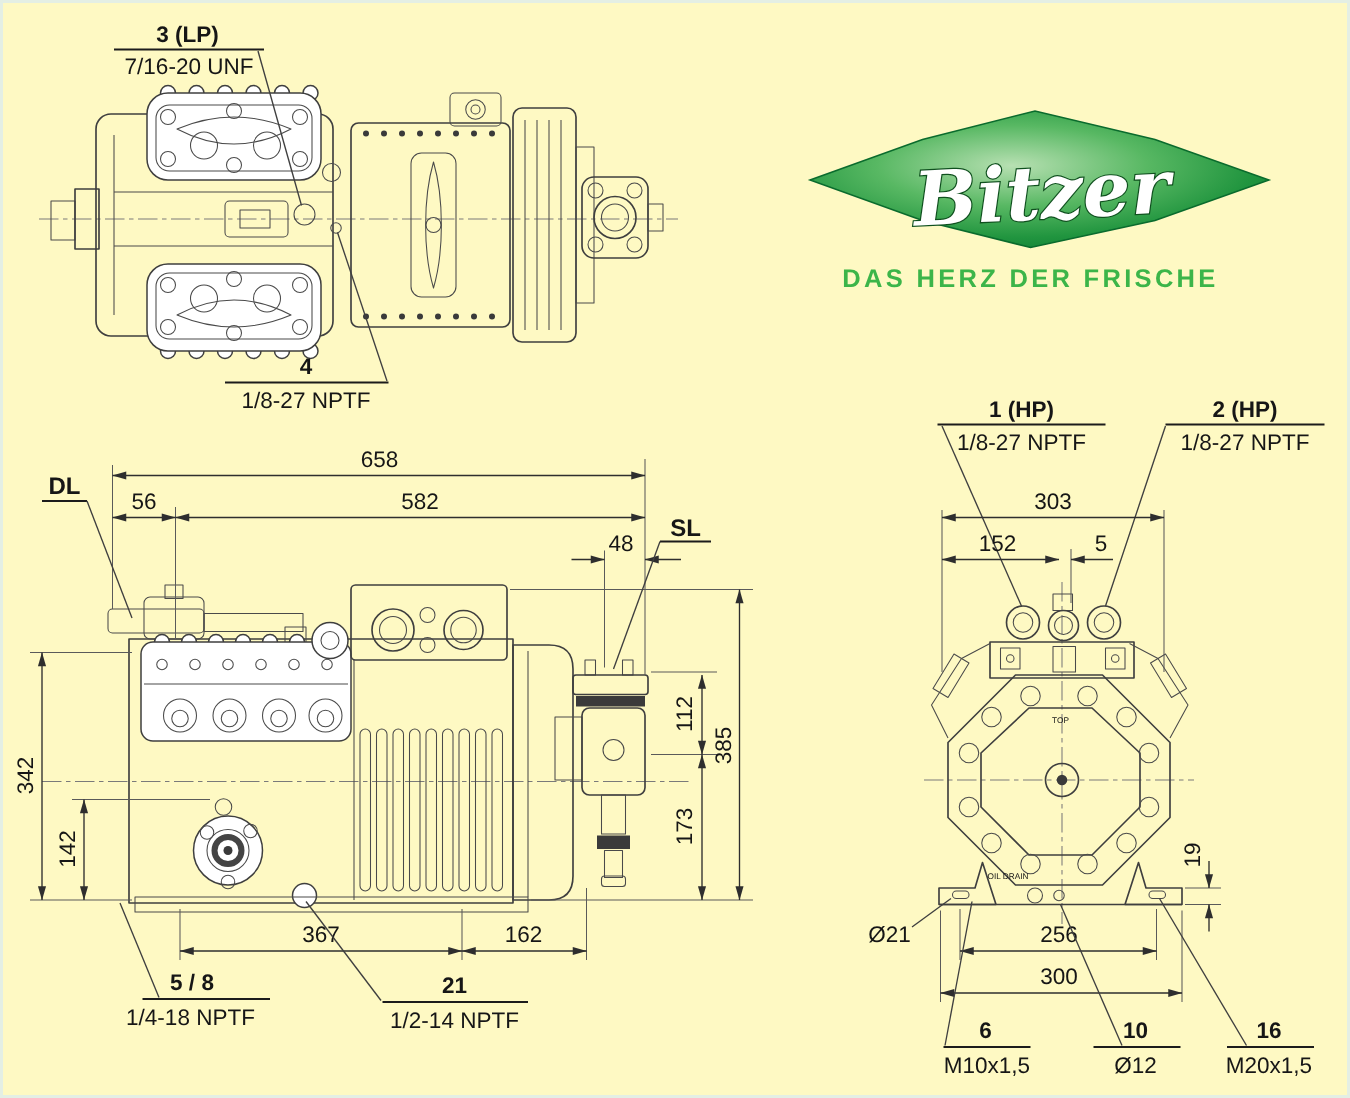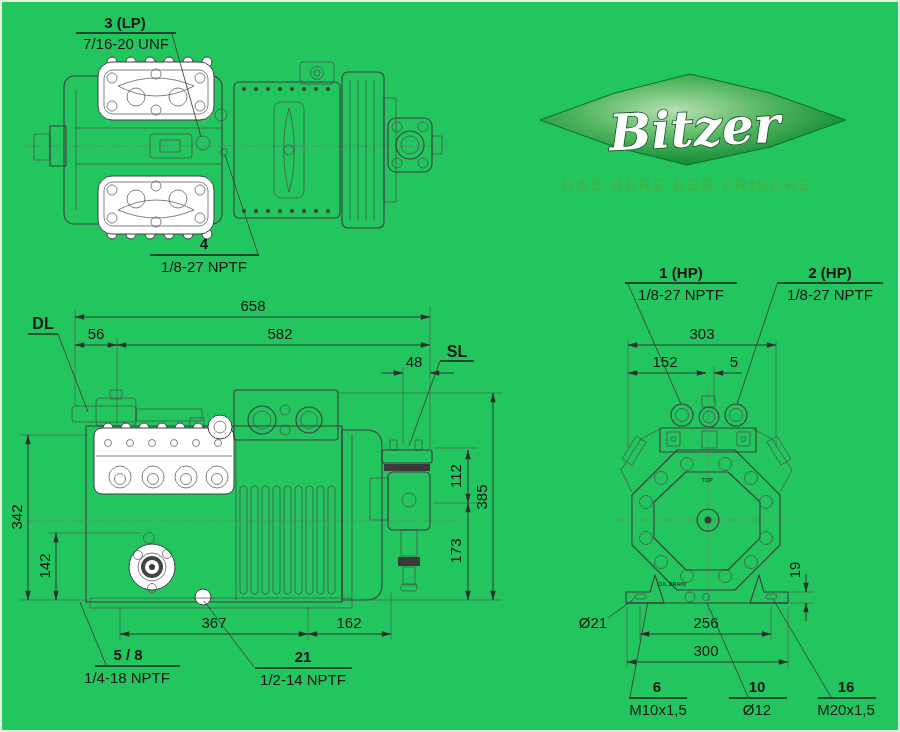--- a/index.html
+++ b/index.html
@@ -1,16 +1,16 @@
 <!DOCTYPE html>
 <html><head>
 <meta charset="utf-8">
 <style>
   html,body{margin:0;padding:0;background:#ffffff}
-  .page{position:relative;width:900px;height:732px;background:#22c55e;overflow:hidden;
+  .page{position:relative;width:900px;height:732px;background:#fef9c3;overflow:hidden;
         font-family:"Liberation Sans",sans-serif}
   .frame{position:absolute;inset:0;border:2px solid #e4efe4;pointer-events:none}
   svg{position:absolute;left:0;top:0}
   svg text{fill:#161616;font-family:"Liberation Sans",sans-serif}
   .ln  {fill:none;stroke:#3f3f3f;stroke-width:1.1;stroke-linejoin:round}
   .ln2 {fill:none;stroke:#4a4a4a;stroke-width:.7;stroke-linejoin:round}
   .lnw {fill:#ffffff;stroke:#3f3f3f;stroke-width:1;stroke-linejoin:round}
   .dk  {fill:#3a3a3a;stroke:none}
   .dim {stroke:#2e2e2e;stroke-width:.9;fill:none}
   .ext {stroke:#5a5a5a;stroke-width:.7;fill:none}

